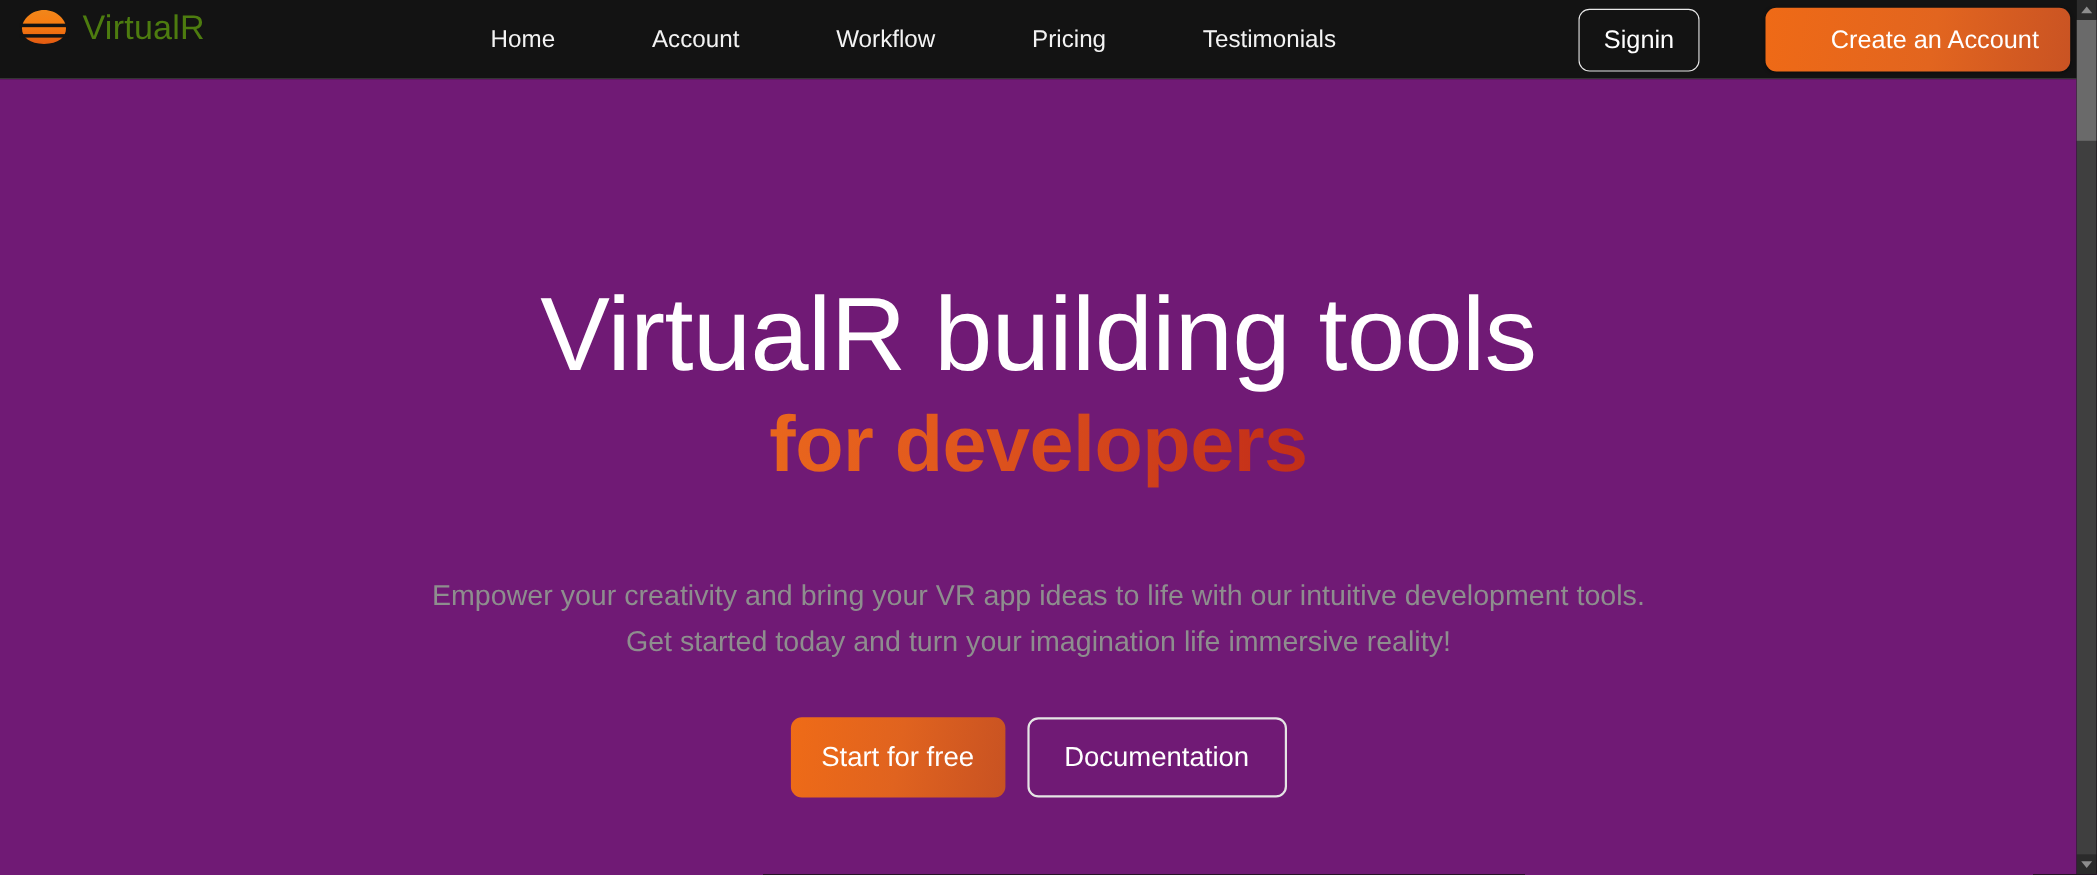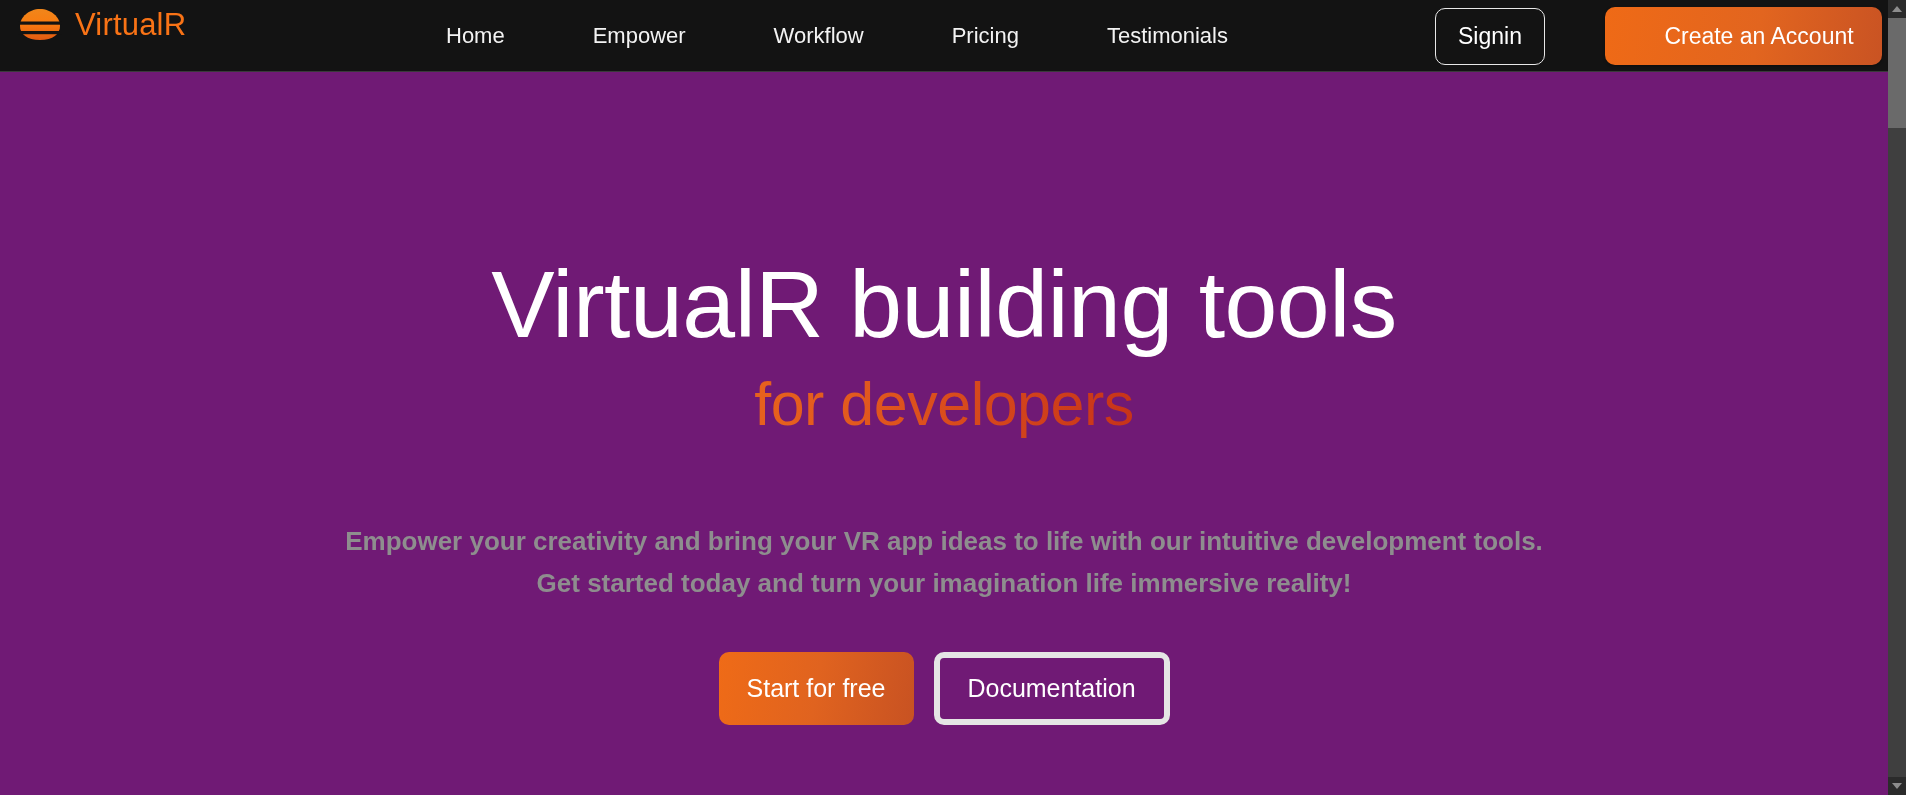--- a/index.html
+++ b/index.html
@@ -29,21 +29,21 @@
 
   .brand {
     position:absolute; left:18px; top:8px;
     display:flex; align-items:center; gap:13px;
   }
   .logo-mark {
     position:relative; width:44px; height:34px; flex:none;
   }
   .logo-mark svg { display:block; width:44px; height:34px; }
   .brand-name {
-    color:#f97316; font-size:31px; font-weight:400;
+    color:#4d7c0f; font-size:31px; font-weight:400;
     letter-spacing:.2px; line-height:34px;
     white-space:nowrap;
   }
 
   .nav {
     position:absolute; left:430px; top:0;
     height:72px;
     display:flex; align-items:center; gap:0;
   }
   .nav-item {
@@ -89,52 +89,52 @@
     margin-top:185px;
     text-align:center;
     font-size:95px; line-height:95px;
     font-weight:400; letter-spacing:-.5px;
     color:#ffffff;
     white-space:nowrap;
   }
   .hero-title-accent {
     display:block;
     margin-top:2px;
-    font-size:61px; line-height:100px;
+    font-size:72px; line-height:100px;
     background:linear-gradient(90deg,#f2781b 0%, #e2591e 40%, #c63219 72%, #ad1d18 100%);
     -webkit-background-clip:text; background-clip:text;
-    -webkit-text-fill-color:transparent; color:transparent;
+    -webkit-text-fill-color:transparent; color:transparent;font-weight:bold;
   }
   .hero-sub {
     margin-top:66px;
     text-align:center;
     color:#8e8e8e;
     font-size:26px; line-height:42px;
-    font-weight:700;
+    font-weight:400;
     max-width:1340px;
   }
   .hero-sub span { display:block; white-space:nowrap; }
 
   .hero-cta {
     margin-top:48px;
     display:flex; align-items:flex-start; gap:20px;
   }
   .btn-start {
     display:flex; align-items:center; justify-content:center;
     width:195px; height:73px;
     border:none; border-radius:10px;
     background:linear-gradient(100deg,#ef6b17 0%, #e0631f 50%, #c85222 100%);
     color:#ffffff; font-size:25px;
     font-family:"Liberation Sans", sans-serif;
     cursor:pointer; white-space:nowrap;
   }
   .btn-docs {
     display:flex; align-items:center; justify-content:center;
     width:236px; height:73px;
-    border:6px solid #e5e5e5; border-radius:10px;
+    border:2px solid #e5e5e5; border-radius:10px;
     background:transparent; color:#ffffff;
     font-size:25px;
     font-family:"Liberation Sans", sans-serif;
     cursor:pointer; white-space:nowrap;
   }
 
   
   .scrollbar {
     position:absolute; right:0; top:0;
     width:18px; height:795px;
@@ -187,21 +187,21 @@
             <path d="M22 1 C33 1 42 9 42 18 C42 26 35 32 22 32 C9 32 2 26 2 18 C2 9 11 1 22 1 Z" fill="url(#lg)"></path>
             <rect x="0" y="13.5" width="44" height="3.2" fill="#131313"></rect>
             <rect x="0" y="23" width="44" height="3.2" fill="#131313"></rect>
           </svg>
         </span>
         <span class="brand-name">VirtualR</span>
       </div>
 
       <nav class="nav">
         <a class="nav-item">Home</a>
-        <a class="nav-item">Empower</a>
+        <a class="nav-item">Account</a>
         <a class="nav-item">Workflow</a>
         <a class="nav-item">Pricing</a>
         <a class="nav-item">Testimonials</a>
       </nav>
 
       <div class="header-actions">
         <button class="btn-signin">Signin</button>
         <button class="btn-create">Create an Account</button>
       </div>
 

